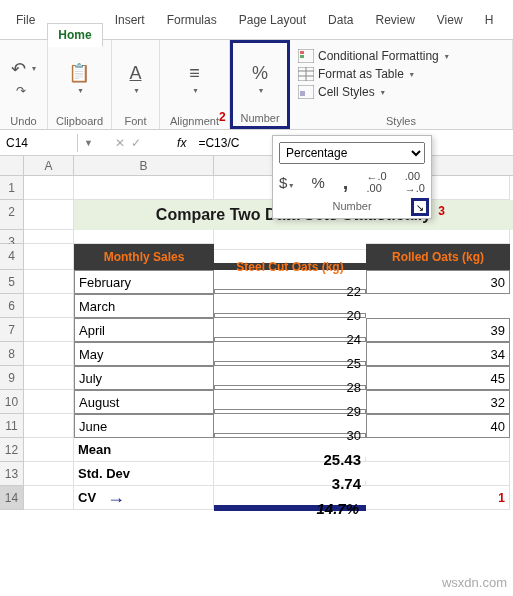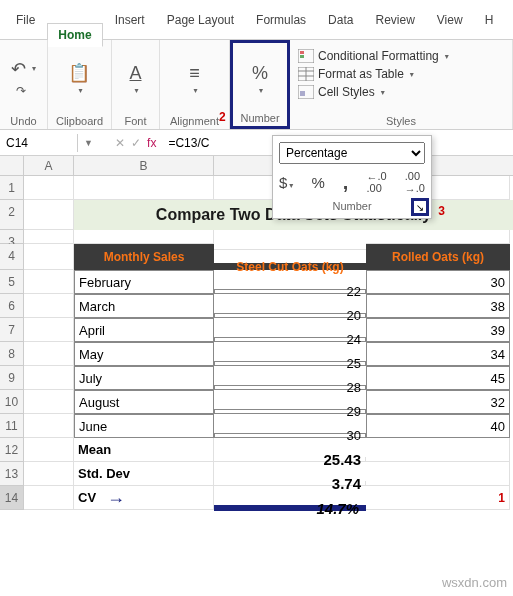--- a/index.html
+++ b/index.html
@@ -16,21 +16,21 @@
 .small-btn{width:20px;height:18px;display:flex;align-items:center;justify-content:center;color:#555;border-radius:3px;}
 .big-icon{font-size:18px;color:#555;}
 .drop{font-size:8px;color:#666;margin-left:2px;}
 .num-group{border:3px solid #1a237e;}
 .styles-group .sline{display:flex;align-items:center;gap:4px;font-size:12px;color:#333;padding:1px 0;}
 .styles-group .sicon{width:16px;height:14px;display:inline-flex;align-items:center;justify-content:center;}
 .callout{color:#c00;font-weight:600;position:absolute;}
 .namebox-row{display:flex;align-items:center;height:26px;border-bottom:1px solid #d0d0d0;}
 .namebox{width:78px;border:none;border-right:1px solid #ccc;padding:2px 6px;font-size:12px;}
 .fx-icons{display:flex;gap:6px;padding:0 6px;color:#777;align-items:center;}
-.fx{color:#be185d;}
+.fx{font-style:italic;color:#000000;margin-left:30px;}
 .formula-input{flex:1;border:none;padding:2px 6px;font-size:12px;}
 .sheet{position:relative;}
 .colhdr{display:flex;background:#f3f3f3;border-bottom:1px solid #ccc;height:20px;}
 .corner{width:24px;border-right:1px solid #ccc;background:#f3f3f3;}
 .ch{border-right:1px solid #ccc;text-align:center;color:#666;line-height:20px;font-size:12px;}
 .chA{width:50px;}.chB{width:140px;}.chC{width:152px;}
 .rows{position:relative;}
 .row{display:flex;height:24px;}
 .rh{width:24px;background:#f3f3f3;border-right:1px solid #ccc;border-bottom:1px solid #ccc;text-align:center;color:#666;line-height:24px;font-size:12px;}
 .rh.sel{background:#d6d6d6;}
@@ -54,22 +54,22 @@
 .wm{position:absolute;right:6px;bottom:6px;color:#aaa;font-size:13px;}
 svg{display:block;}
 </style>
 </head>
 <body>
 
 <div class="tabbar">
   <div class="tab">File</div>
   <div class="tab active">Home</div>
   <div class="tab">Insert</div>
+  <div class="tab">Formulas</div>
   <div class="tab">Page Layout</div>
-  <div class="tab">Formulas</div>
   <div class="tab">Data</div>
   <div class="tab">Review</div>
   <div class="tab">View</div>
   <div class="tab">H</div>
 </div>
 
 <div class="ribbon">
   <div class="group" style="width:48px;">
     <div class="group-body vstack">
       <div class="hstack">
@@ -203,21 +203,20 @@
         <div class="cA"></div>
         <div class="cB">February</div>
         <div class="cC">22</div>
         <div class="cD">30</div>
       </div>
     <div class="row data-row">
         <div class="rh">6</div>
         <div class="cA"></div>
         <div class="cB">March</div>
         <div class="cC">20</div>
-        <div class="cD">38</div>
       </div>
     <div class="row data-row">
         <div class="rh">7</div>
         <div class="cA"></div>
         <div class="cB">April</div>
         <div class="cC">24</div>
         <div class="cD">39</div>
       </div>
     <div class="row data-row">
         <div class="rh">8</div>

